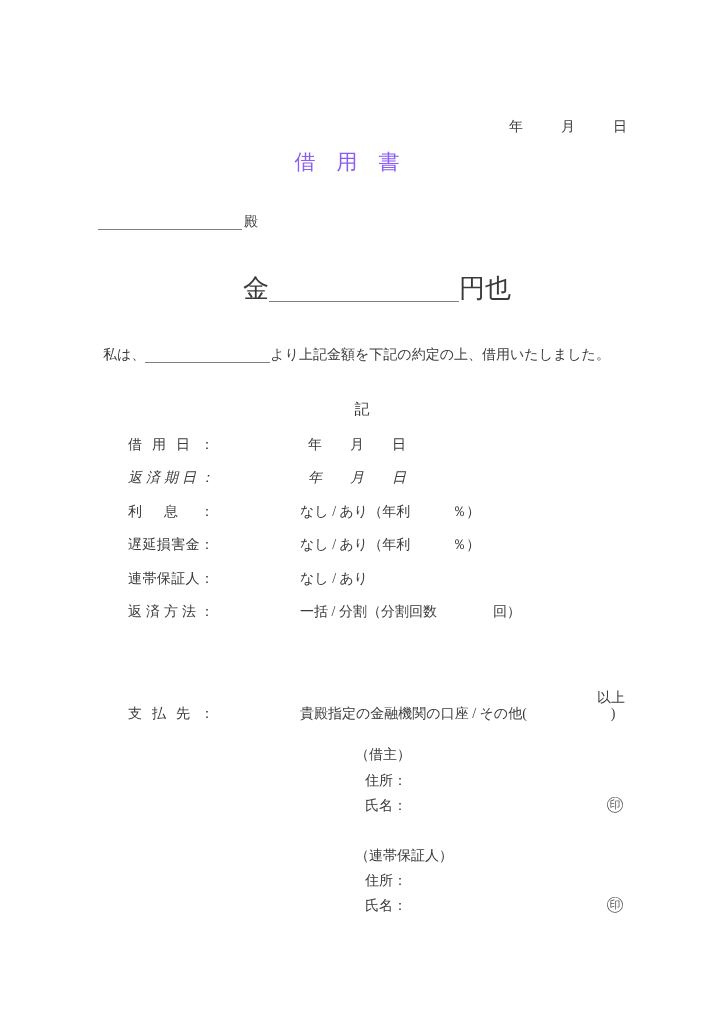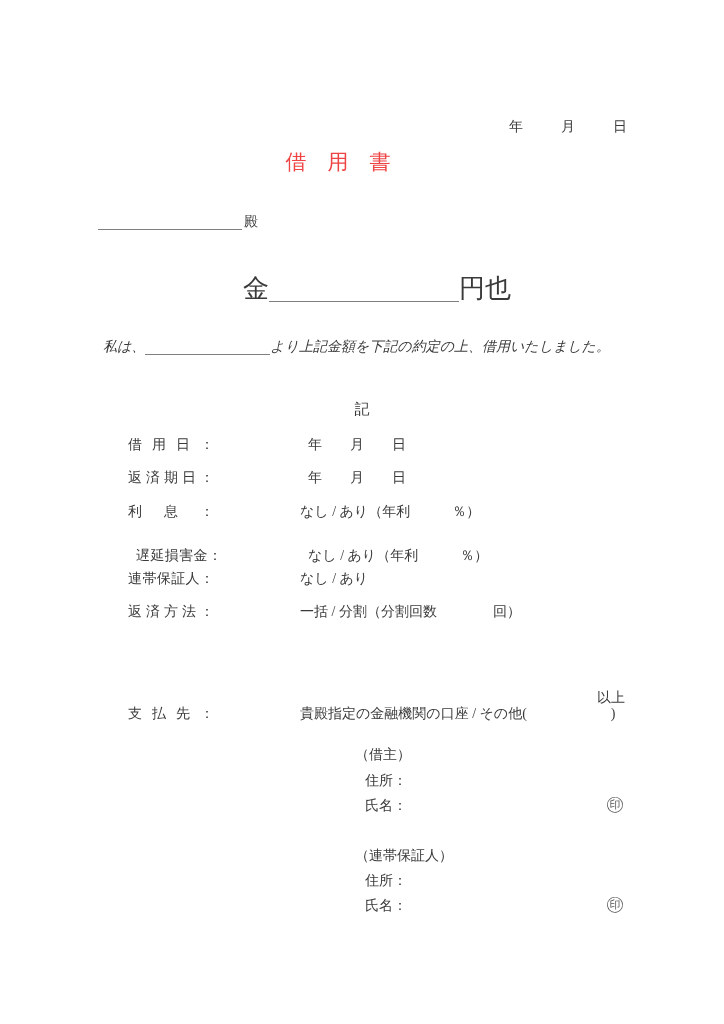--- a/index.html
+++ b/index.html
@@ -14,41 +14,41 @@
     font-size: 14px;
     line-height: 1.2;
     overflow: hidden;
   }
   .abs { position: absolute; }
 
   .date-top { top: 119px; right: 97px; }
   .date-top .dsep { display: inline-block; margin-left: 38px; }
 
   .doc-title {
-    top: 150px; left: 7px; width: 662px;
+    top: 150px; left: 16px; width: 662px;
     text-align: center;
     font-size: 21px;
-    color: #ef4444;
+    color: #8b5cf6;
   }
 
   .blank {
     display: inline-block;
     border-bottom: 1px solid #808080;
     vertical-align: -4px;
     height: 1em;
   }
 
   .addressee { top: 214px; left: 98px; }
   .addressee .blank { width: 144px; }
   .addressee .suffix { margin-left: 2px; }
 
   .amount { top: 273px; left: 243px; font-size: 26px; }
   .amount .blank { width: 190px; vertical-align: -5px; }
 
-  .statement { top: 339px; left: 103px; font-style: italic; }
+  .statement { top: 347px; left: 103px; }
   .statement .blank { width: 125px; }
 
   .record-heading {
     top: 400px; left: 0; width: 724px;
     text-align: center;
     font-size: 15px;
   }
 
   .item { left: 128px; width: 540px; }
   .item-label {
@@ -56,23 +56,23 @@
     width: 86px;
     text-align: justify;
     text-align-last: justify;
     -moz-text-align-last: justify;
   }
   .item-value { position: absolute; left: 172px; top: 0; white-space: pre; }
   .item-value.date-val { left: 180px; }
   .item-value .blank { width: 93px; vertical-align: -3px; }
 
   .row-0 { top: 437px; }
-  .row-1 { top: 470px; }
+  .row-1 { top: 470px; font-style: italic; }
   .row-2 { top: 504px; }
-  .row-3 { top: 548px; margin-left: 8px; }
+  .row-3 { top: 537px; }
   .row-4 { top: 571px; }
   .row-5 { top: 604px; }
   .row-6 { top: 638px; }
   .row-7 { top: 706px; }
 
   .closing { top: 690px; right: 99px; }
 
   .sig-heading-1 { top: 747px; left: 355px; font-family: Liberation Serif, serif; }
   .sig-addr-1    { top: 773px; left: 365px; }
   .sig-name-1    { top: 798px; left: 365px; }

